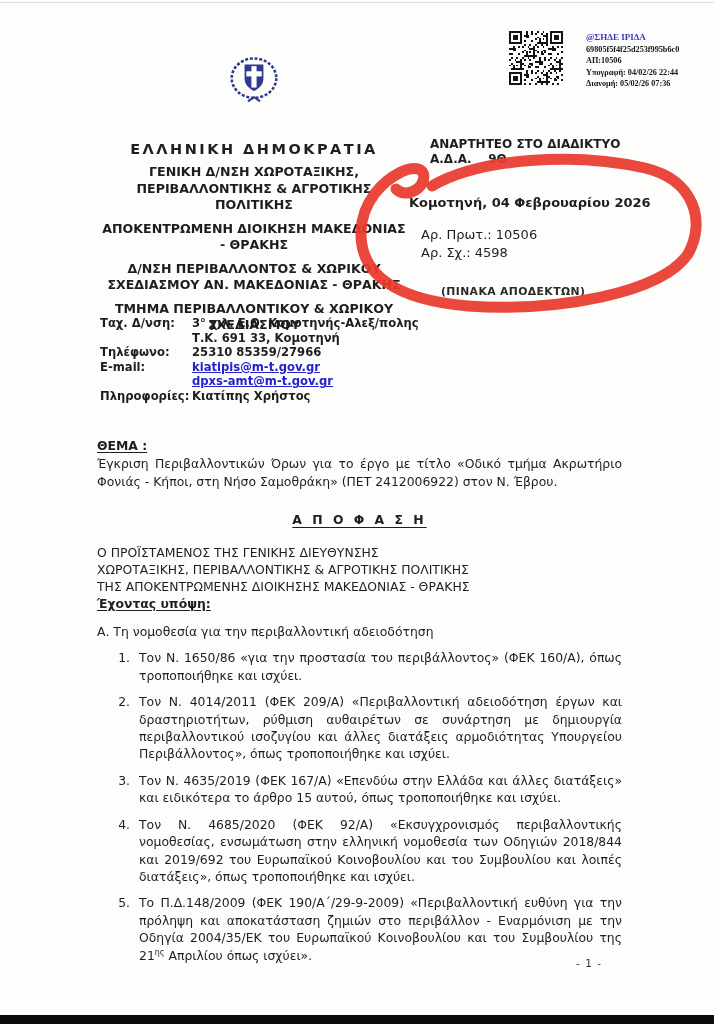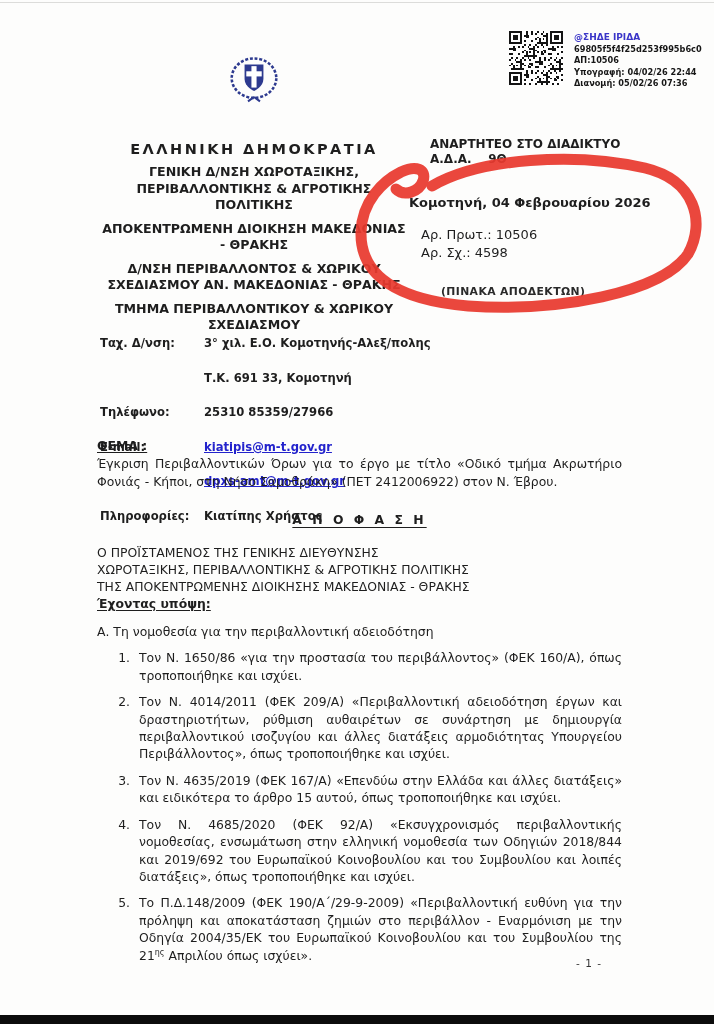--- a/index.html
+++ b/index.html
@@ -8,34 +8,34 @@
     background:#f6f6f5;
     font-family:"DejaVu Sans","Liberation Sans",sans-serif;
     color:#1e1e1e;
     -webkit-font-smoothing:antialiased;
   }
   .page{position:relative;width:714px;height:1024px;background:#fdfdfc;}
   .top-hairline{position:absolute;top:2px;left:0;width:100%;height:1px;background:#dcdcda;}
   .bottom-bar{position:absolute;bottom:0;left:0;width:100%;height:9px;background:#0c0c0c;}
 
   
-  .stamp{position:absolute;left:509px;top:30px;display:flex;gap:11px;align-items:flex-start;}
+  .stamp{position:absolute;left:509px;top:30px;display:flex;gap:23px;align-items:flex-start;font-family:Liberation Serif, serif;}
   .stamp svg{display:block;}
   .stamp-text{font-size:8.2px;line-height:11.5px;font-weight:bold;color:#161616;white-space:nowrap;padding-top:2px;}
   .stamp-text .sys{color:#3a35c8;font-size:9px;}
 
   
   .emblem{position:absolute;left:228px;top:55px;width:52px;height:48px;}
   .head-center{position:absolute;left:84px;top:104px;width:340px;text-align:center;font-weight:bold;}
   .republic{font-size:14.5px;letter-spacing:2.5px;margin-top:37px;}
   .head-line{font-size:12.6px;line-height:16.5px;margin-top:7px;white-space:pre-line;}
 
   
   .contact{position:absolute;left:100px;top:316px;font-size:11.6px;line-height:14.6px;}
-  .contact .row{display:grid;grid-template-columns:92px auto;column-gap:12px;margin-top:20px;}
+  .contact .row{display:grid;grid-template-columns:92px auto;column-gap:0;}
   .contact .lbl{font-weight:bold;}
   .contact .val{font-weight:bold;}
   .contact a{color:#2323cc;text-decoration:underline;font-weight:bold;cursor:pointer;}
 
   
   .publish-block{position:absolute;left:430px;top:137px;font-size:12px;font-weight:bold;line-height:15px;}
   .place-date{position:absolute;left:409px;top:195px;font-size:13px;font-weight:bold;}
   .protocols{position:absolute;left:421px;top:226px;font-size:13px;font-weight:normal;line-height:17.5px;}
   .recipients{position:absolute;left:441px;top:285px;font-size:10.8px;font-weight:bold;letter-spacing:.4px;font-variant:small-caps;color:#2a2a2a;text-align:right;}
 

